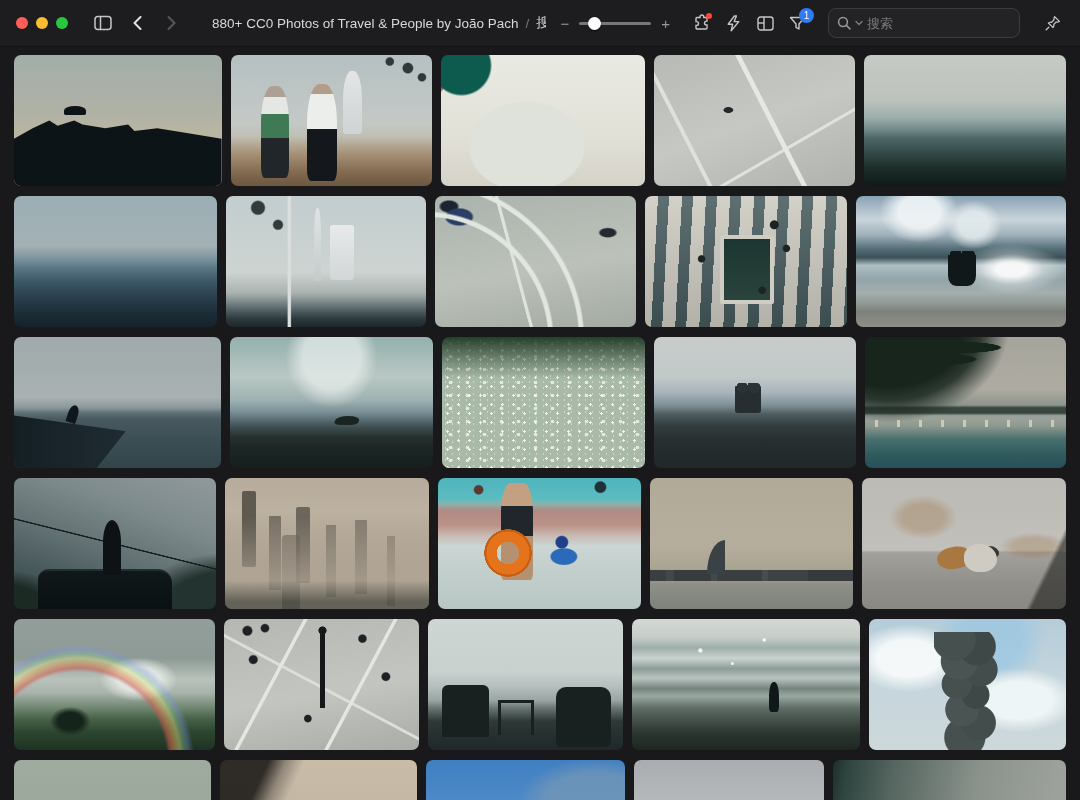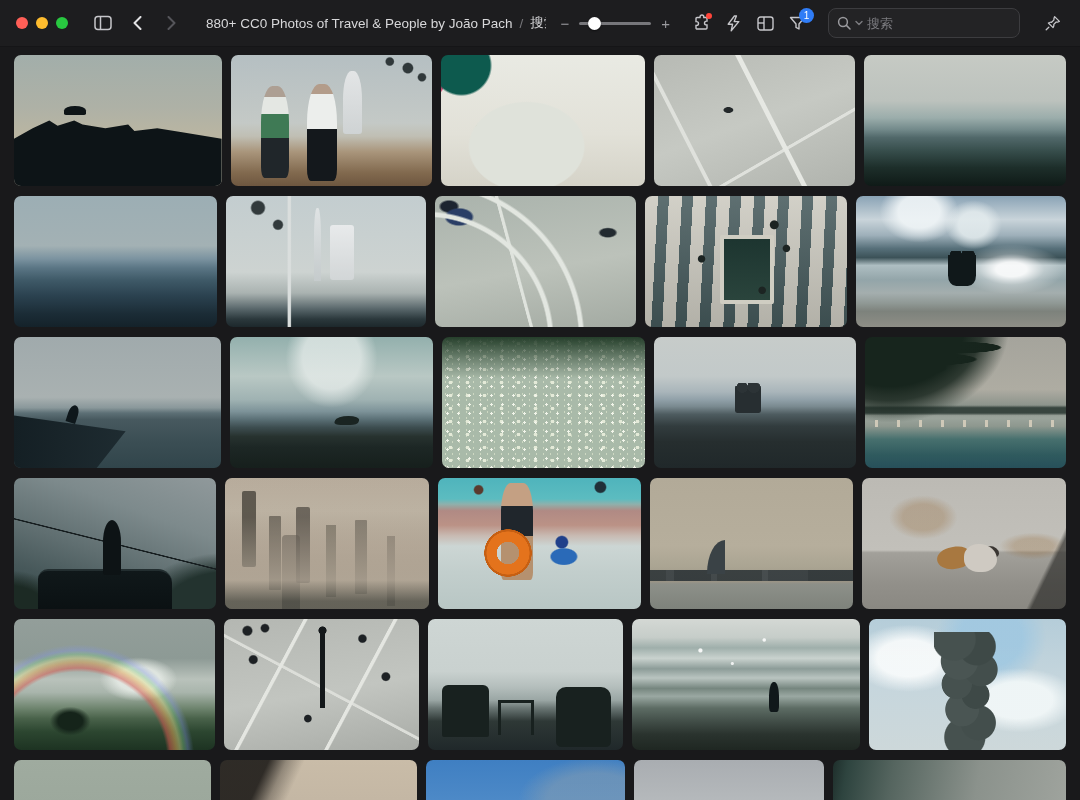--- a/index.html
+++ b/index.html
@@ -9,21 +9,21 @@
   
   .titlebar { height:47px; background:#1d1d1f; display:flex; align-items:center;
     padding:0 14px 0 16px; gap:8px; border-bottom:1px solid #151517; }
   .lights { display:flex; gap:8px; margin-right:14px; }
   .light { width:12px; height:12px; border-radius:50%; }
   .light.red{ background:#ff5f57; } .light.yellow{ background:#febc2e; } .light.green{ background:#28c840; }
   .tb-icon { display:flex; align-items:center; justify-content:center; width:26px; height:26px;
     border-radius:6px; color:#c6c6ca; flex:0 0 auto; position:relative; cursor:default; }
   .nav-back{ color:#e2e2e4; } .nav-fwd{ color:#55555a; }
   .crumbs { display:flex; align-items:center; gap:7px; color:#d8d8da; font-size:13.5px;
-    white-space:nowrap; overflow:hidden; flex:1 1 auto; min-width:0; margin-left:14px; }
+    white-space:nowrap; overflow:hidden; flex:1 1 auto; min-width:0; margin-left:20px; }
   .crumb-sep { color:#77777b; }
   .crumb-current { color:#d8d8da; }
   .zoomctl { display:flex; align-items:center; gap:10px; color:#9a9a9e; font-size:15px;
     flex:0 0 auto; margin:0 10px 0 6px; }
   .z-track { width:72px; height:3px; background:#77777b; border-radius:2px; position:relative; }
   .z-knob { width:13px; height:13px; background:#ffffff; border-radius:50%; position:absolute;
     top:-5px; left:12%; box-shadow:0 1px 2px rgba(0,0,0,.5); }
   .icon-group { display:flex; align-items:center; gap:6px; flex:0 0 auto; margin-right:10px; }
   .dot-red { position:absolute; top:3px; right:2px; width:6px; height:6px; border-radius:50%;
     background:#ff453a; }

